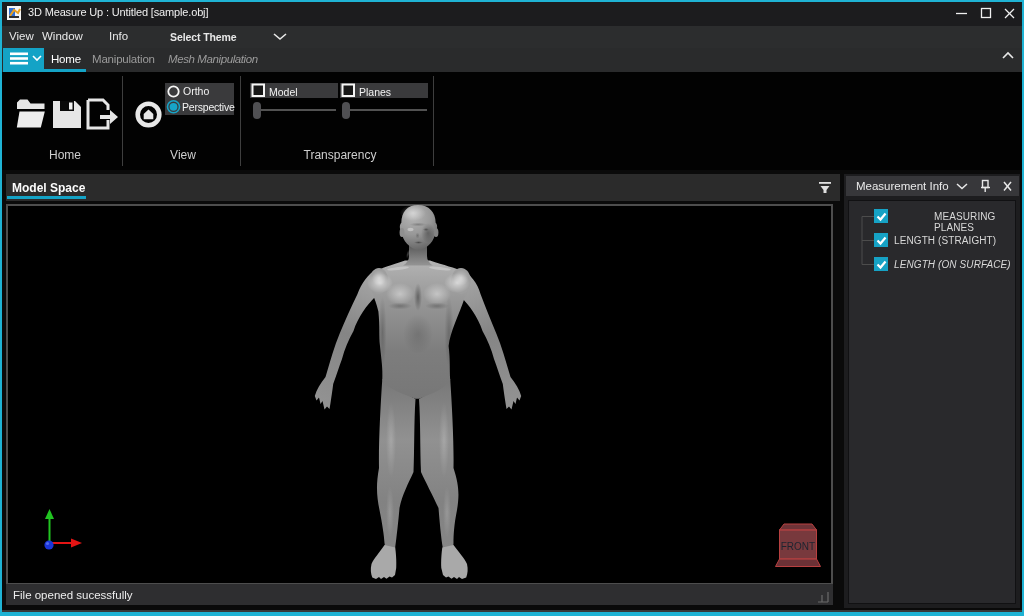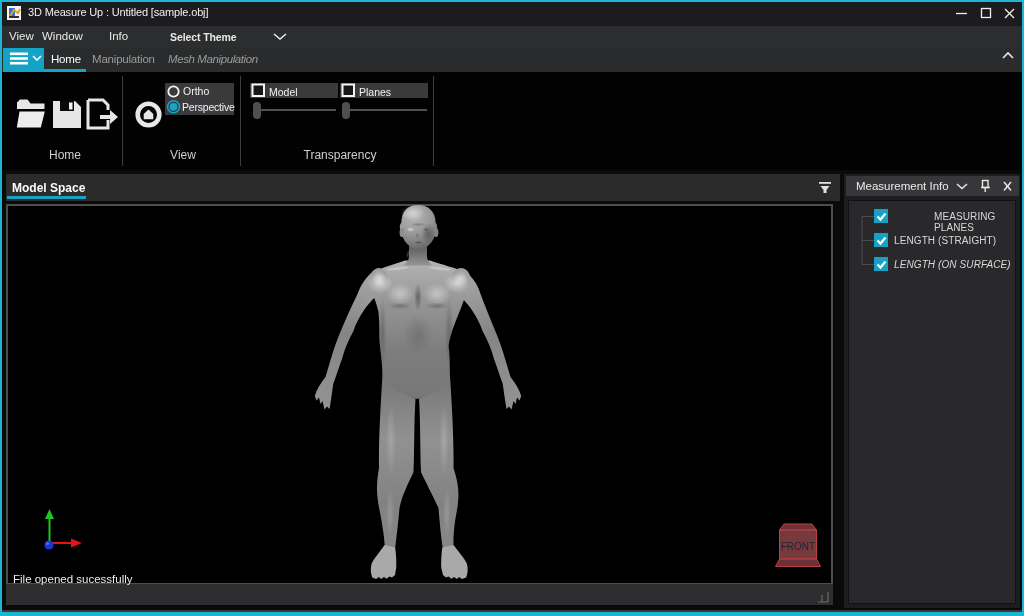--- a/index.html
+++ b/index.html
@@ -26,21 +26,21 @@
   .vsep { top:76px; width:1px; height:90px; background:#3e3e3e; }
   .strip { background:#3a3a3c; }
   
   #msheader { left:6px; top:174px; width:834px; height:27px; background:#2b2b2b; }
   #mstitle { left:12px; top:181px; font-size:12px; font-weight:bold; color:#fbfbfb; }
   #msul { left:7px; top:196px; width:79px; height:3px; background:#14a3c6; }
   
   #viewport { left:6px; top:204px; width:827px; height:381px; background:#000; border:2px solid #4d4d4d; }
   
   #statusbar { left:6px; top:584px; width:827px; height:21px; background:#2e2e30; }
-  #statustext { left:13px; top:573px; font-size:11.5px; color:#ededed; }
+  #statustext { left:13px; top:589px; font-size:11.5px; color:#ededed; }
   #bottomline { left:2px; top:610px; width:1020px; height:2px; background:#3a3a3a; }
   
   #rpanel { left:844px; top:174px; width:176px; height:434px; background:#1d1d1f; }
   #rphead { left:846px; top:176px; width:173px; height:20px; background:#37373a; }
   #rptitle { left:856px; top:180px; font-size:11.5px; color:#eaeaea; }
   #rpcontent { left:848px; top:200px; width:168px; height:404px; background:#29292c; border:1px solid #111113; }
   .treerow { font-size:10px; color:#d8d8d8; letter-spacing:0.1px; }
   .cb { width:14px; height:14px; background:#16a2c5; position:absolute; }
 </style>
 </head>

